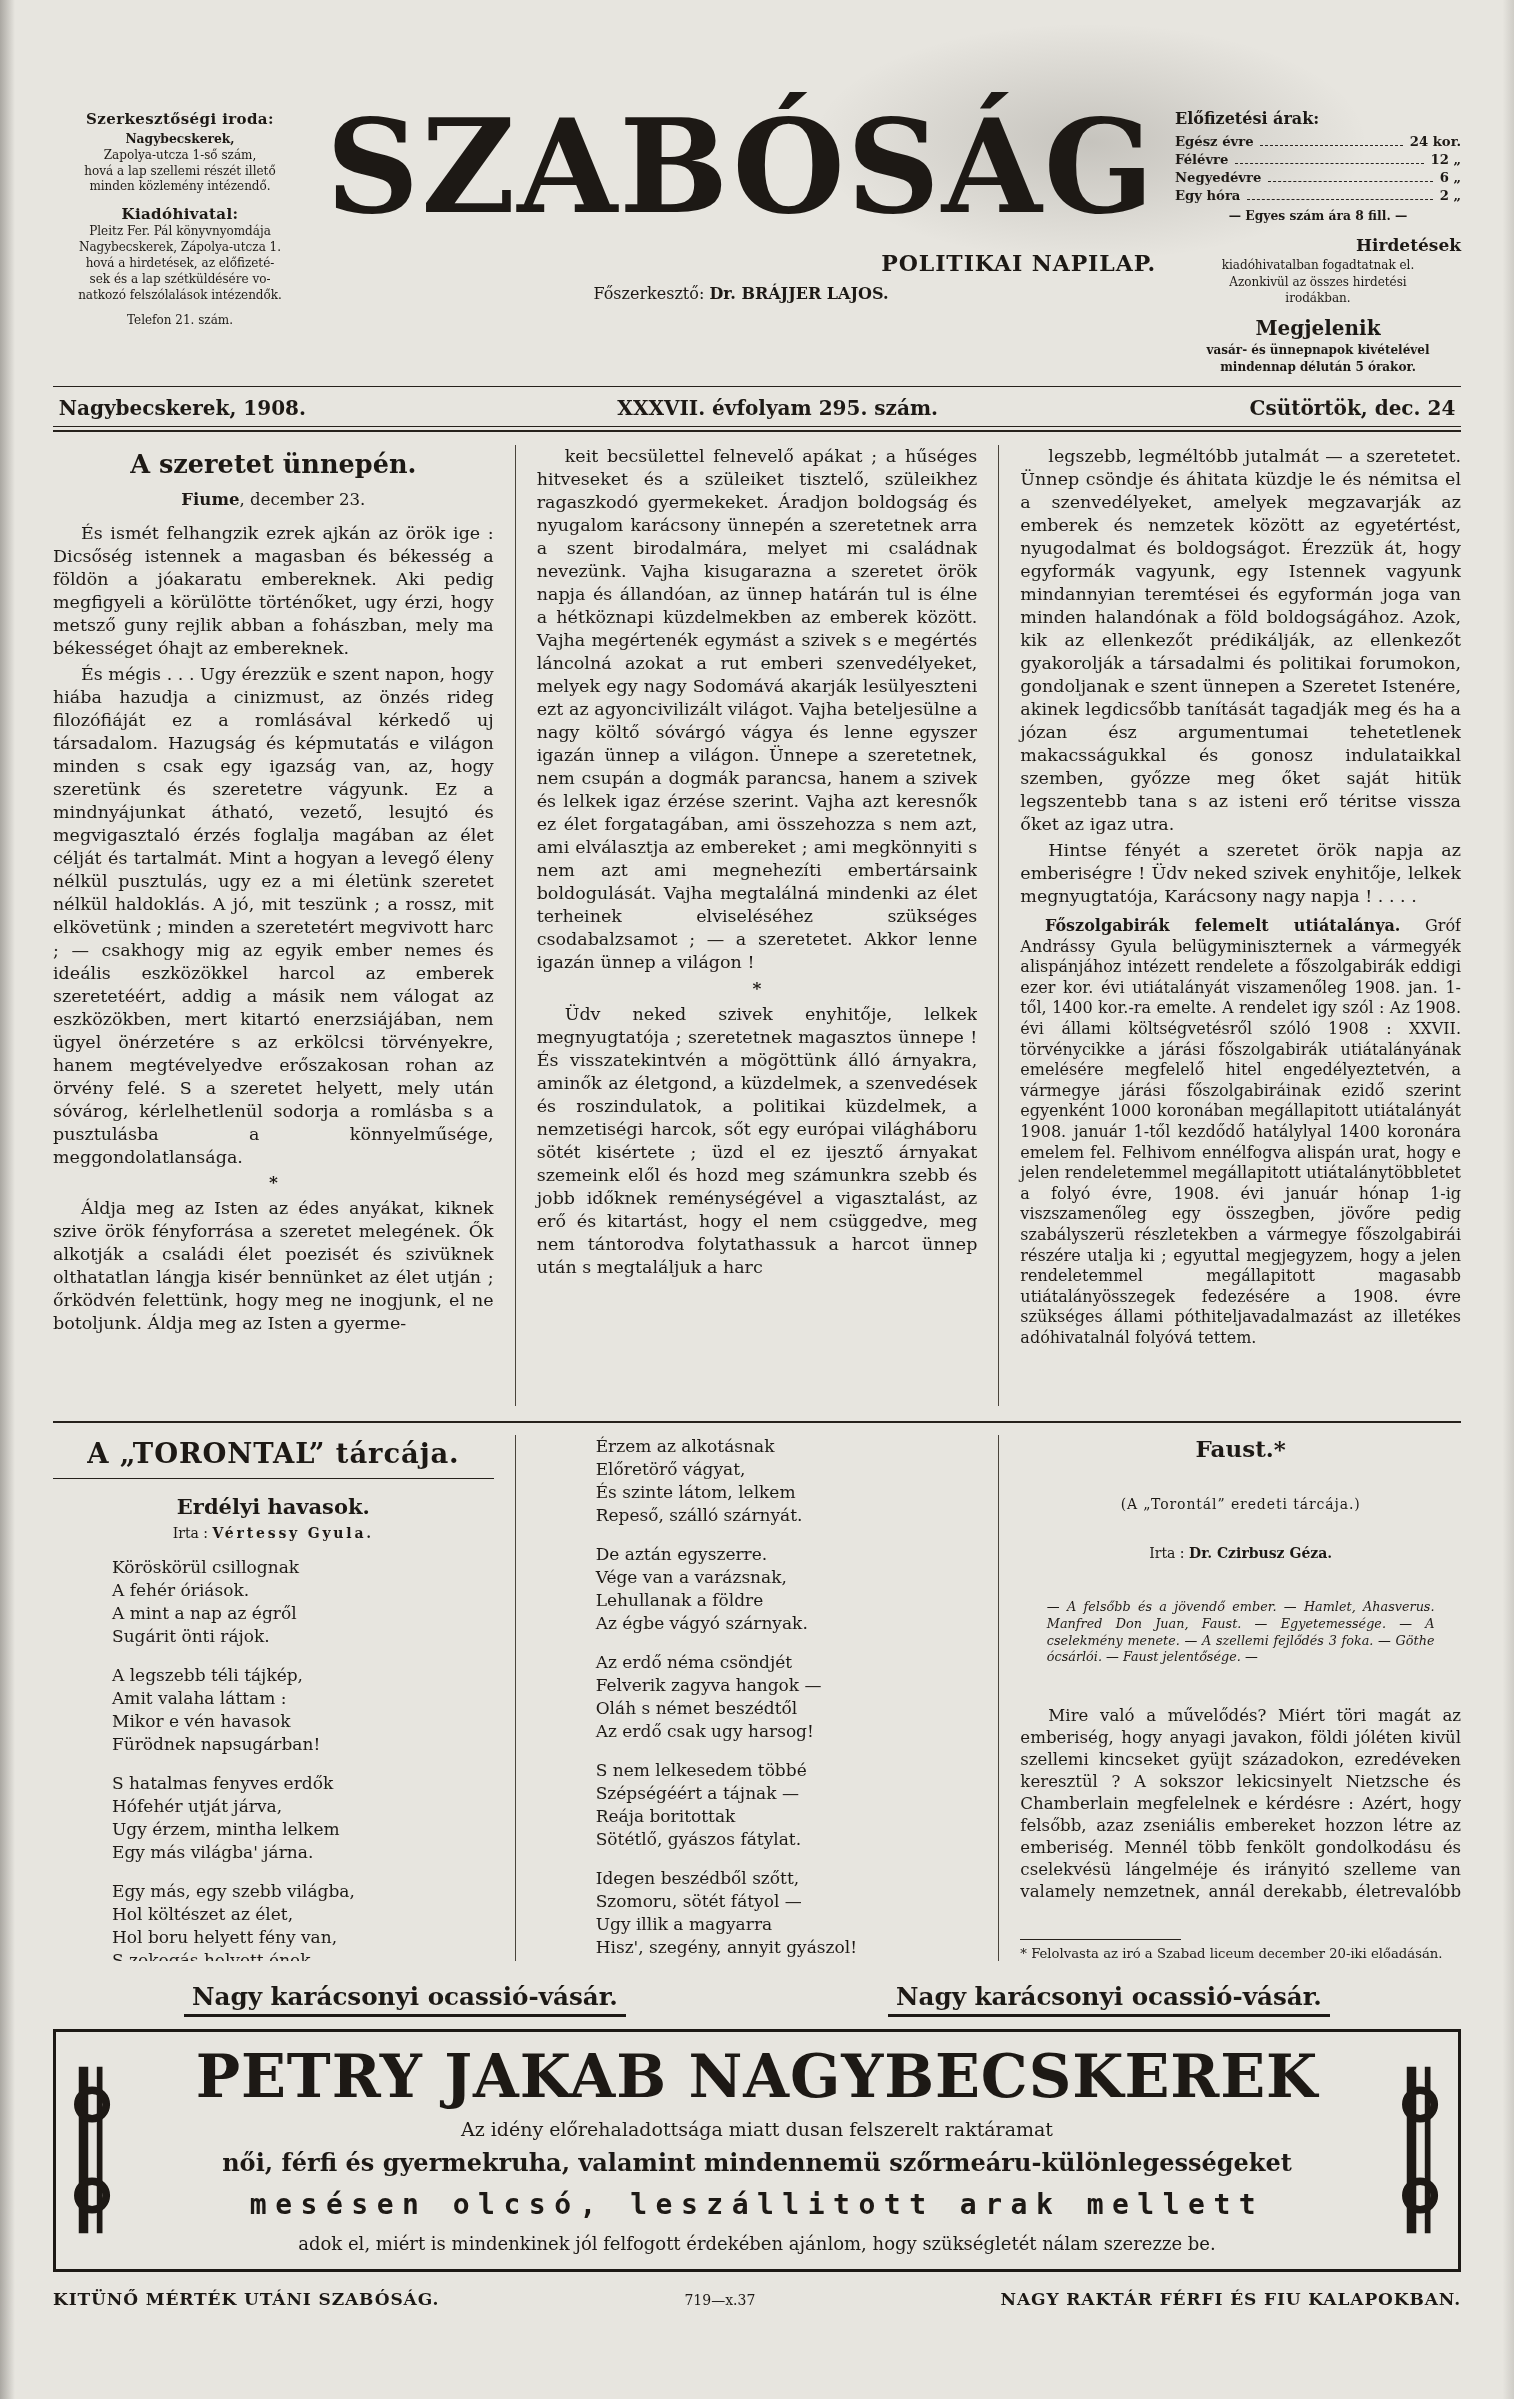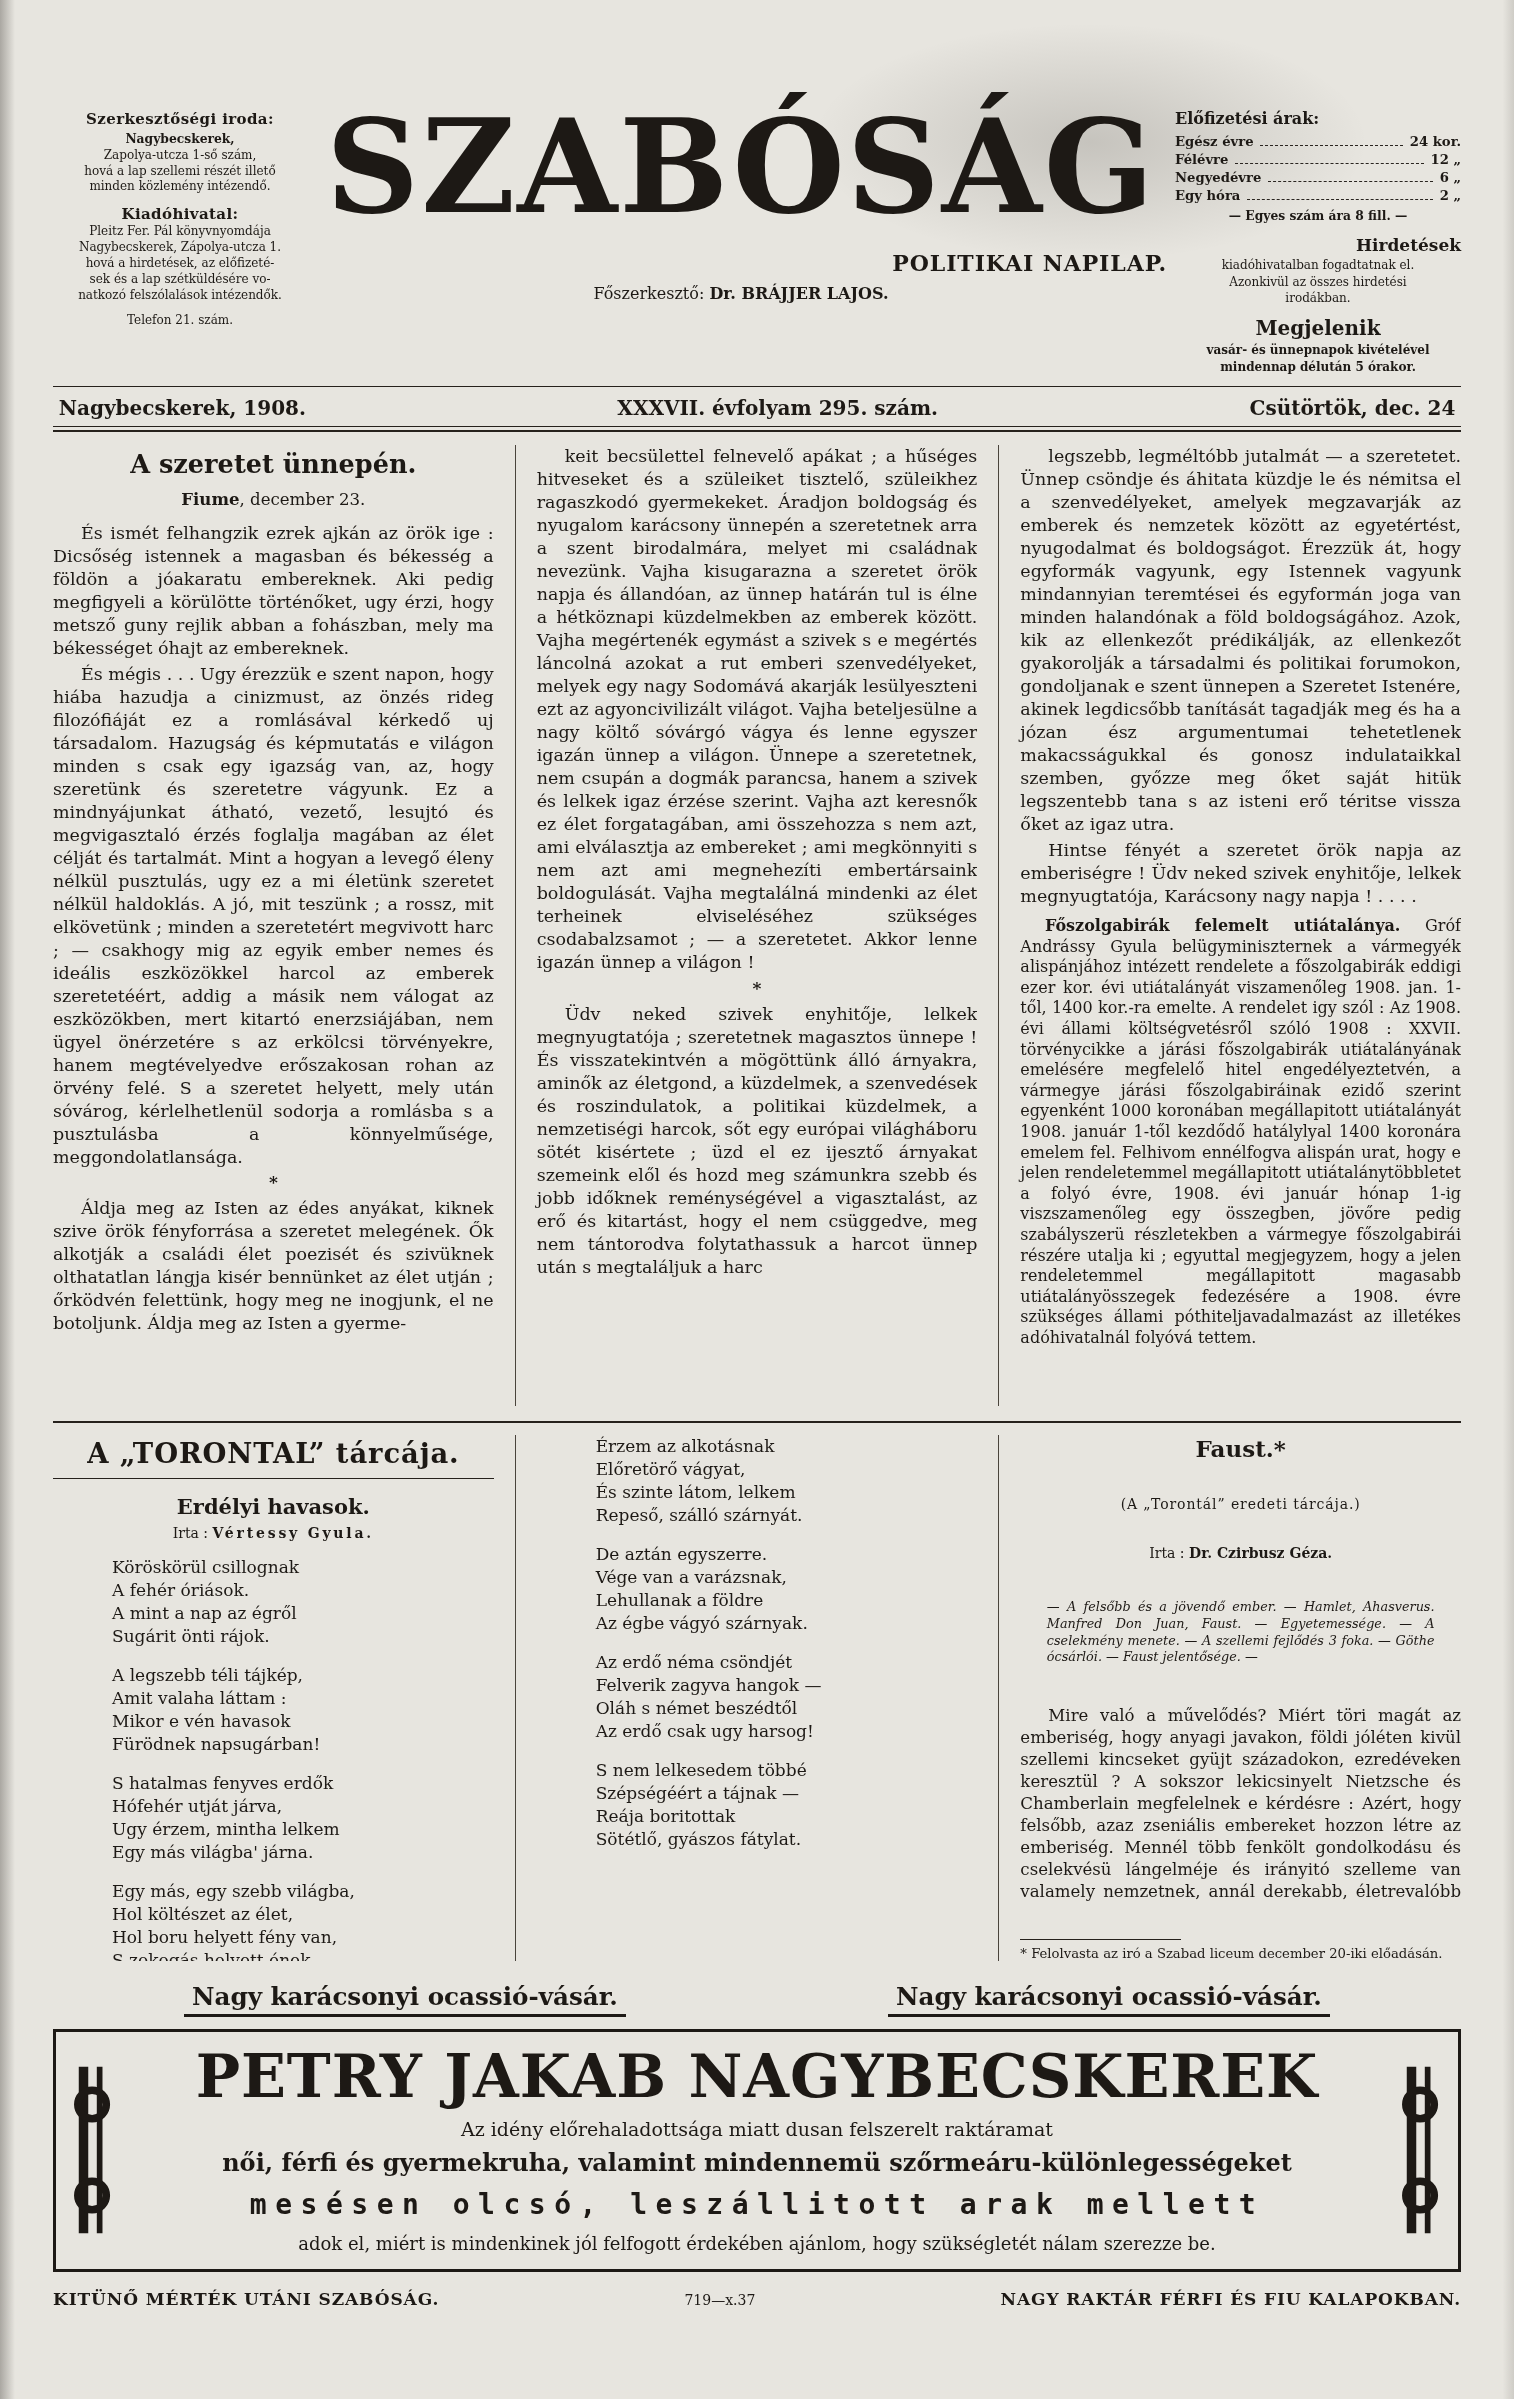--- a/index.html
+++ b/index.html
@@ -11,21 +11,21 @@
       radial-gradient(ellipse 397px 170px at 72% 142px, rgba(25,20,14,0.16), transparent 70%),
       linear-gradient(90deg, rgba(30,25,20,0.30), rgba(30,25,20,0) 15px),
       linear-gradient(270deg, rgba(30,25,20,0.12), rgba(30,25,20,0) 11.4px),
       #e7e5df;
   }
   .inner{padding:106px 53px 0;}
   .multiline{white-space:pre-line;}
   .b{font-weight:bold;}
 
   
-  .header{display:flex;gap:8px;align-items:flex-start;}
+  .header{display:flex;gap:19px;align-items:flex-start;}
   .office{width:254px;text-align:center;font-size:12px;line-height:1.32;padding-top:3.8px;}
   .office-title{font-weight:bold;font-size:15px;letter-spacing:0.4px;margin-bottom:1.9px;}
   .office-city{font-weight:bold;font-size:12.3px;}
   .office-title2{font-weight:bold;font-size:15px;margin-top:9.5px;letter-spacing:0.4px;}
   .office-phone{margin-top:9.5px;}
   .mast-center{flex:1;text-align:center;min-width:0;}
   .mast-title{margin:0;font-size:129px;line-height:0.95;font-weight:bold;letter-spacing:1.9px;white-space:nowrap;}
   .mast-sub{font-size:22px;font-weight:bold;letter-spacing:0.9px;margin-top:21px;text-align:right;}
   .mast-editor{font-size:16px;margin-top:8.5px;}
   .subs{width:286px;font-size:12.3px;line-height:1.35;padding-top:1.9px;}
@@ -231,20 +231,24 @@
 Lehullanak a földre
 Az égbe vágyó szárnyak.</div>
           <div class="stanza">Az erdő néma csöndjét
 Felverik zagyva hangok —
 Oláh s német beszédtől
 Az erdő csak ugy harsog!</div>
           <div class="stanza">S nem lelkesedem többé
 Szépségéért a tájnak —
 Reája boritottak
 Sötétlő, gyászos fátylat.</div>
+          <div class="stanza">Idegen beszédből szőtt,
+Szomoru, sötét fátyol —
+Ugy illik a magyarra
+Hisz', szegény, annyit gyászol!</div>
 
         </section>
 
         <section class="col faust-col">
           <div class="faust-title">Faust.*</div>
           <div class="faust-sub">(A „Torontál” eredeti tárcája.)</div>
           <div class="faust-byline">
             <span>Irta : </span><span class="b">Dr. Czirbusz Géza.</span>
           </div>
           <div class="faust-summary">— A felsőbb és a jövendő ember. — Hamlet, Ahasverus. Manfred Don Juan, Faust. — Egyetemessége. — A cselekmény menete. — A szellemi fejlődés 3 foka. — Göthe ócsárlói. — Faust jelentősége. —</div>

